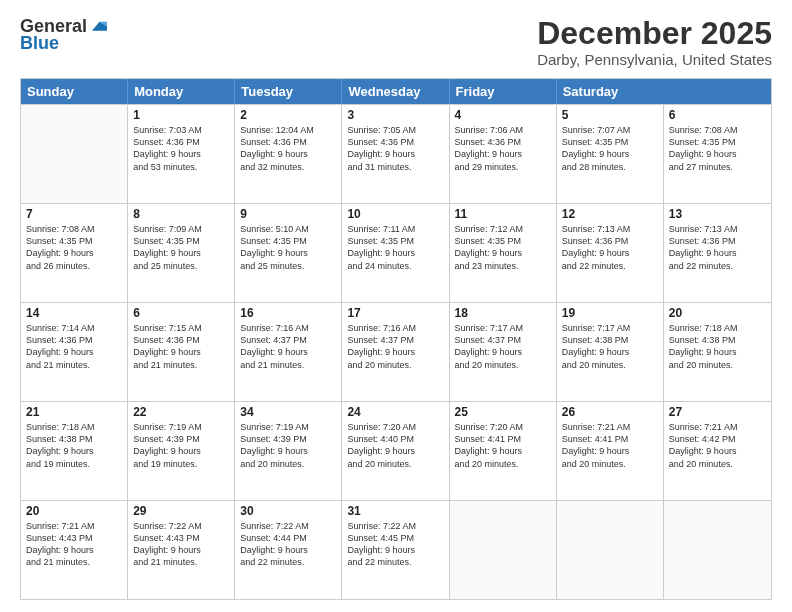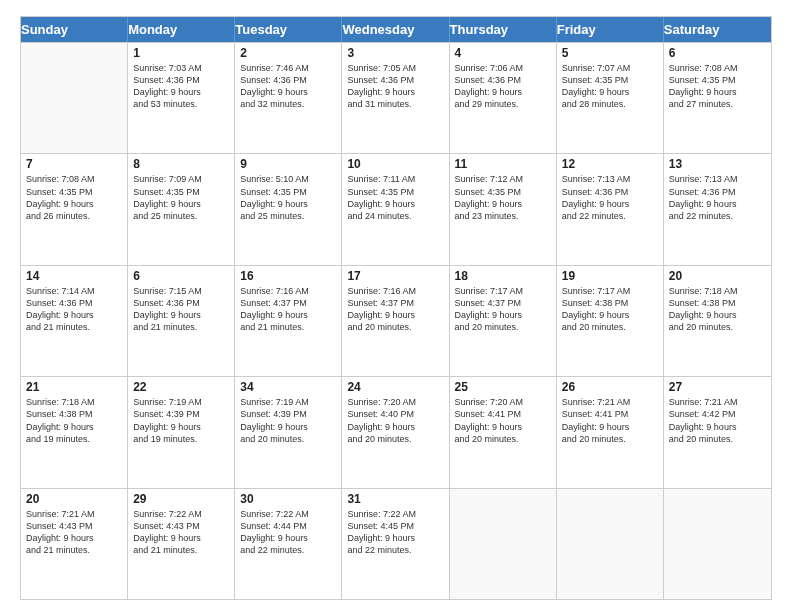--- a/index.html
+++ b/index.html
@@ -58,21 +58,21 @@
     }
     .cal-header {
       display: grid;
       grid-template-columns: repeat(7, 1fr);
       background: #3a7abf;
     }
     .cal-header-cell {
       color: #fff;
       font-weight: bold;
       font-size: 13px;
-      padding: 5px 0;
+      padding: 5px 6px;
       text-align: left;
       border-right: 1px solid #5a9ad5;
     }
     .cal-header-cell:last-child { border-right: none; }
     .cal-body {
       flex: 1;
       display: flex;
       flex-direction: column;
     }
     .cal-row {
@@ -102,44 +102,59 @@
       font-size: 9px;
       color: #333;
       line-height: 1.35;
       display: block;
     }
   </style>
 </head>
 <body>
 
 <div class="page">
+  <div class="header">
+    <div class="logo">
+      <div class="logo-text">
+        <span style="font-size:18px;font-weight:bold;color:#333;">General</span>
+        <svg class="logo-icon" viewBox="0 0 24 18" xmlns="http://www.w3.org/2000/svg">
+          <polygon points="4,14 14,2 24,8 24,14" fill="#1a6faf"></polygon>
+          <polygon points="14,2 24,8 24,2" fill="#4aa3d8"></polygon>
+        </svg>
+      </div>
+      <span style="font-size:18px;font-weight:bold;color:#1a6faf;margin-top:-4px;">Blue</span>
+    </div>
+    <div class="header-right">
+      <div class="month-title">December 2025</div>
+      <div class="location">Darby, Pennsylvania, United States</div>
+    </div>
+  </div>
 
   <div class="calendar">
     <div class="cal-header">
       <div class="cal-header-cell">Sunday</div>
       <div class="cal-header-cell">Monday</div>
       <div class="cal-header-cell">Tuesday</div>
       <div class="cal-header-cell">Wednesday</div>
-      <div class="cal-header-cell">Thursday</div>
       <div class="cal-header-cell">Friday</div>
       <div class="cal-header-cell">Saturday</div>
     </div>
     <div class="cal-body" id="cal-body">
     <div class="cal-row">
           <div class="cal-cell empty"></div>
           <div class="cal-cell">
             <span class="day-number">1</span>
             <span class="cell-line">Sunrise: 7:03 AM</span>
             <span class="cell-line">Sunset: 4:36 PM</span>
             <span class="cell-line">Daylight: 9 hours</span>
             <span class="cell-line">and 53 minutes.</span>
           </div>
           <div class="cal-cell">
             <span class="day-number">2</span>
-            <span class="cell-line">Sunrise: 7:46 AM</span>
+            <span class="cell-line">Sunrise: 12:04 AM</span>
             <span class="cell-line">Sunset: 4:36 PM</span>
             <span class="cell-line">Daylight: 9 hours</span>
             <span class="cell-line">and 32 minutes.</span>
           </div>
           <div class="cal-cell">
             <span class="day-number">3</span>
             <span class="cell-line">Sunrise: 7:05 AM</span>
             <span class="cell-line">Sunset: 4:36 PM</span>
             <span class="cell-line">Daylight: 9 hours</span>
             <span class="cell-line">and 31 minutes.</span>

